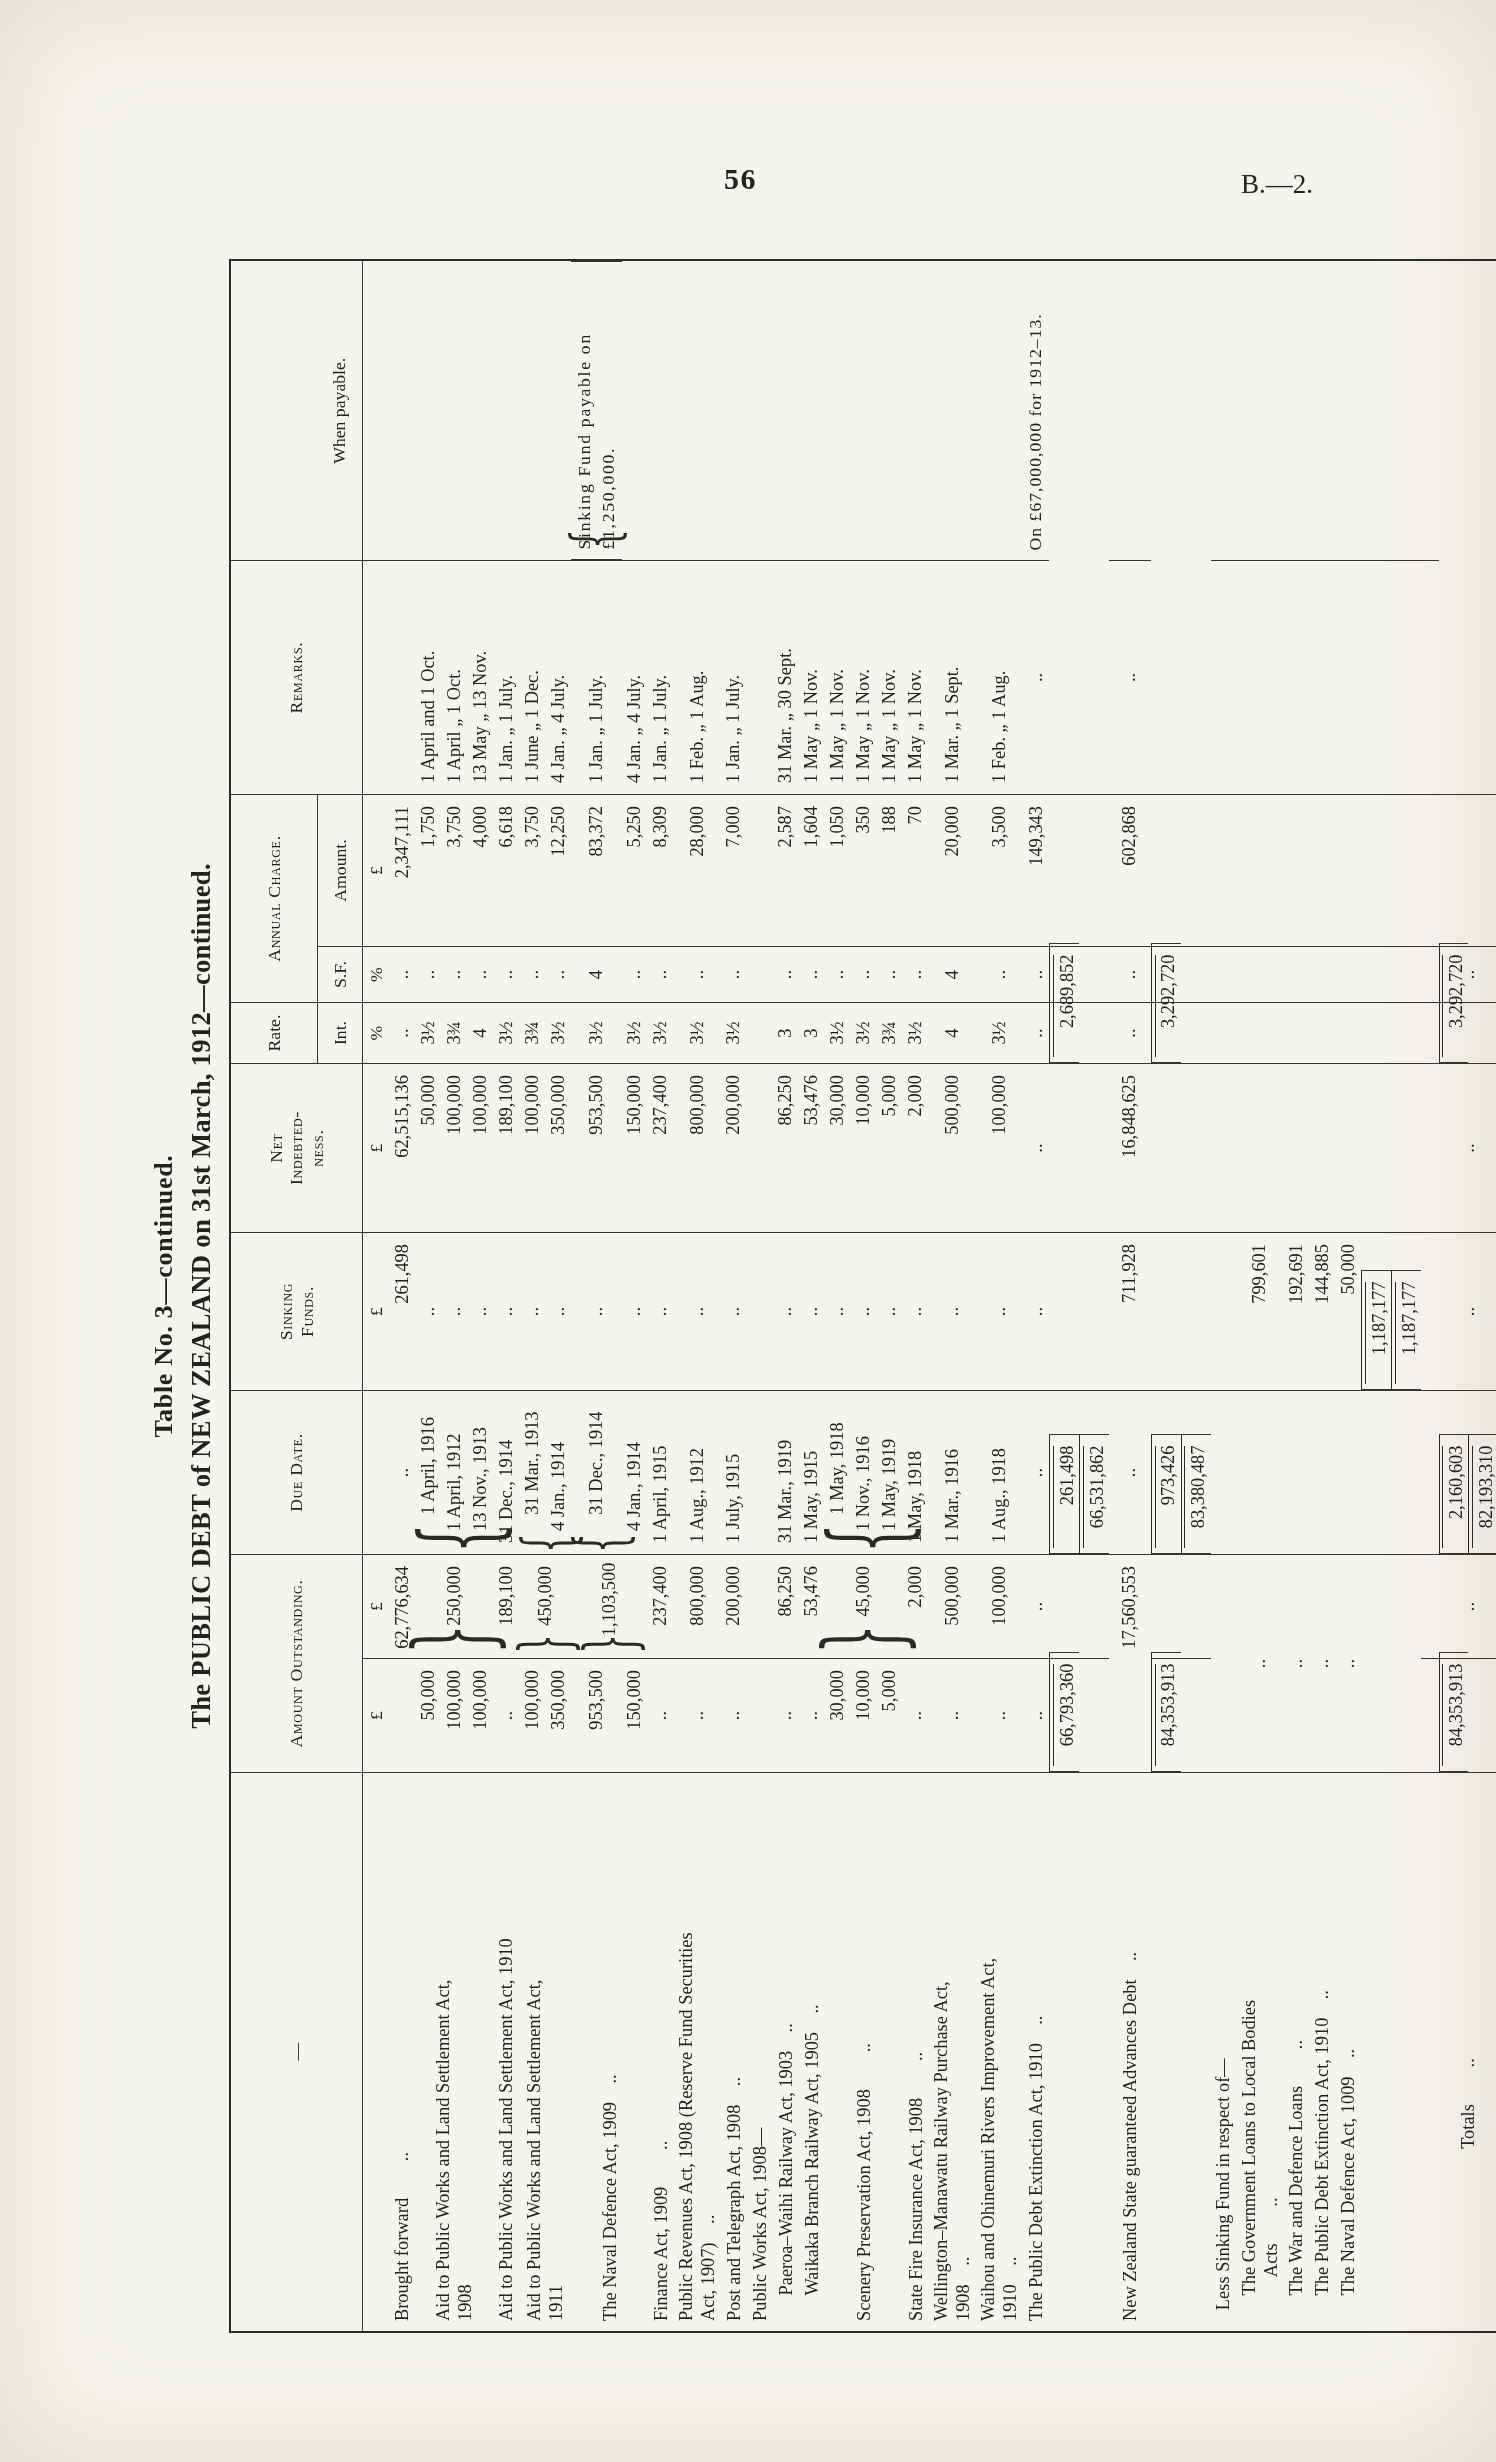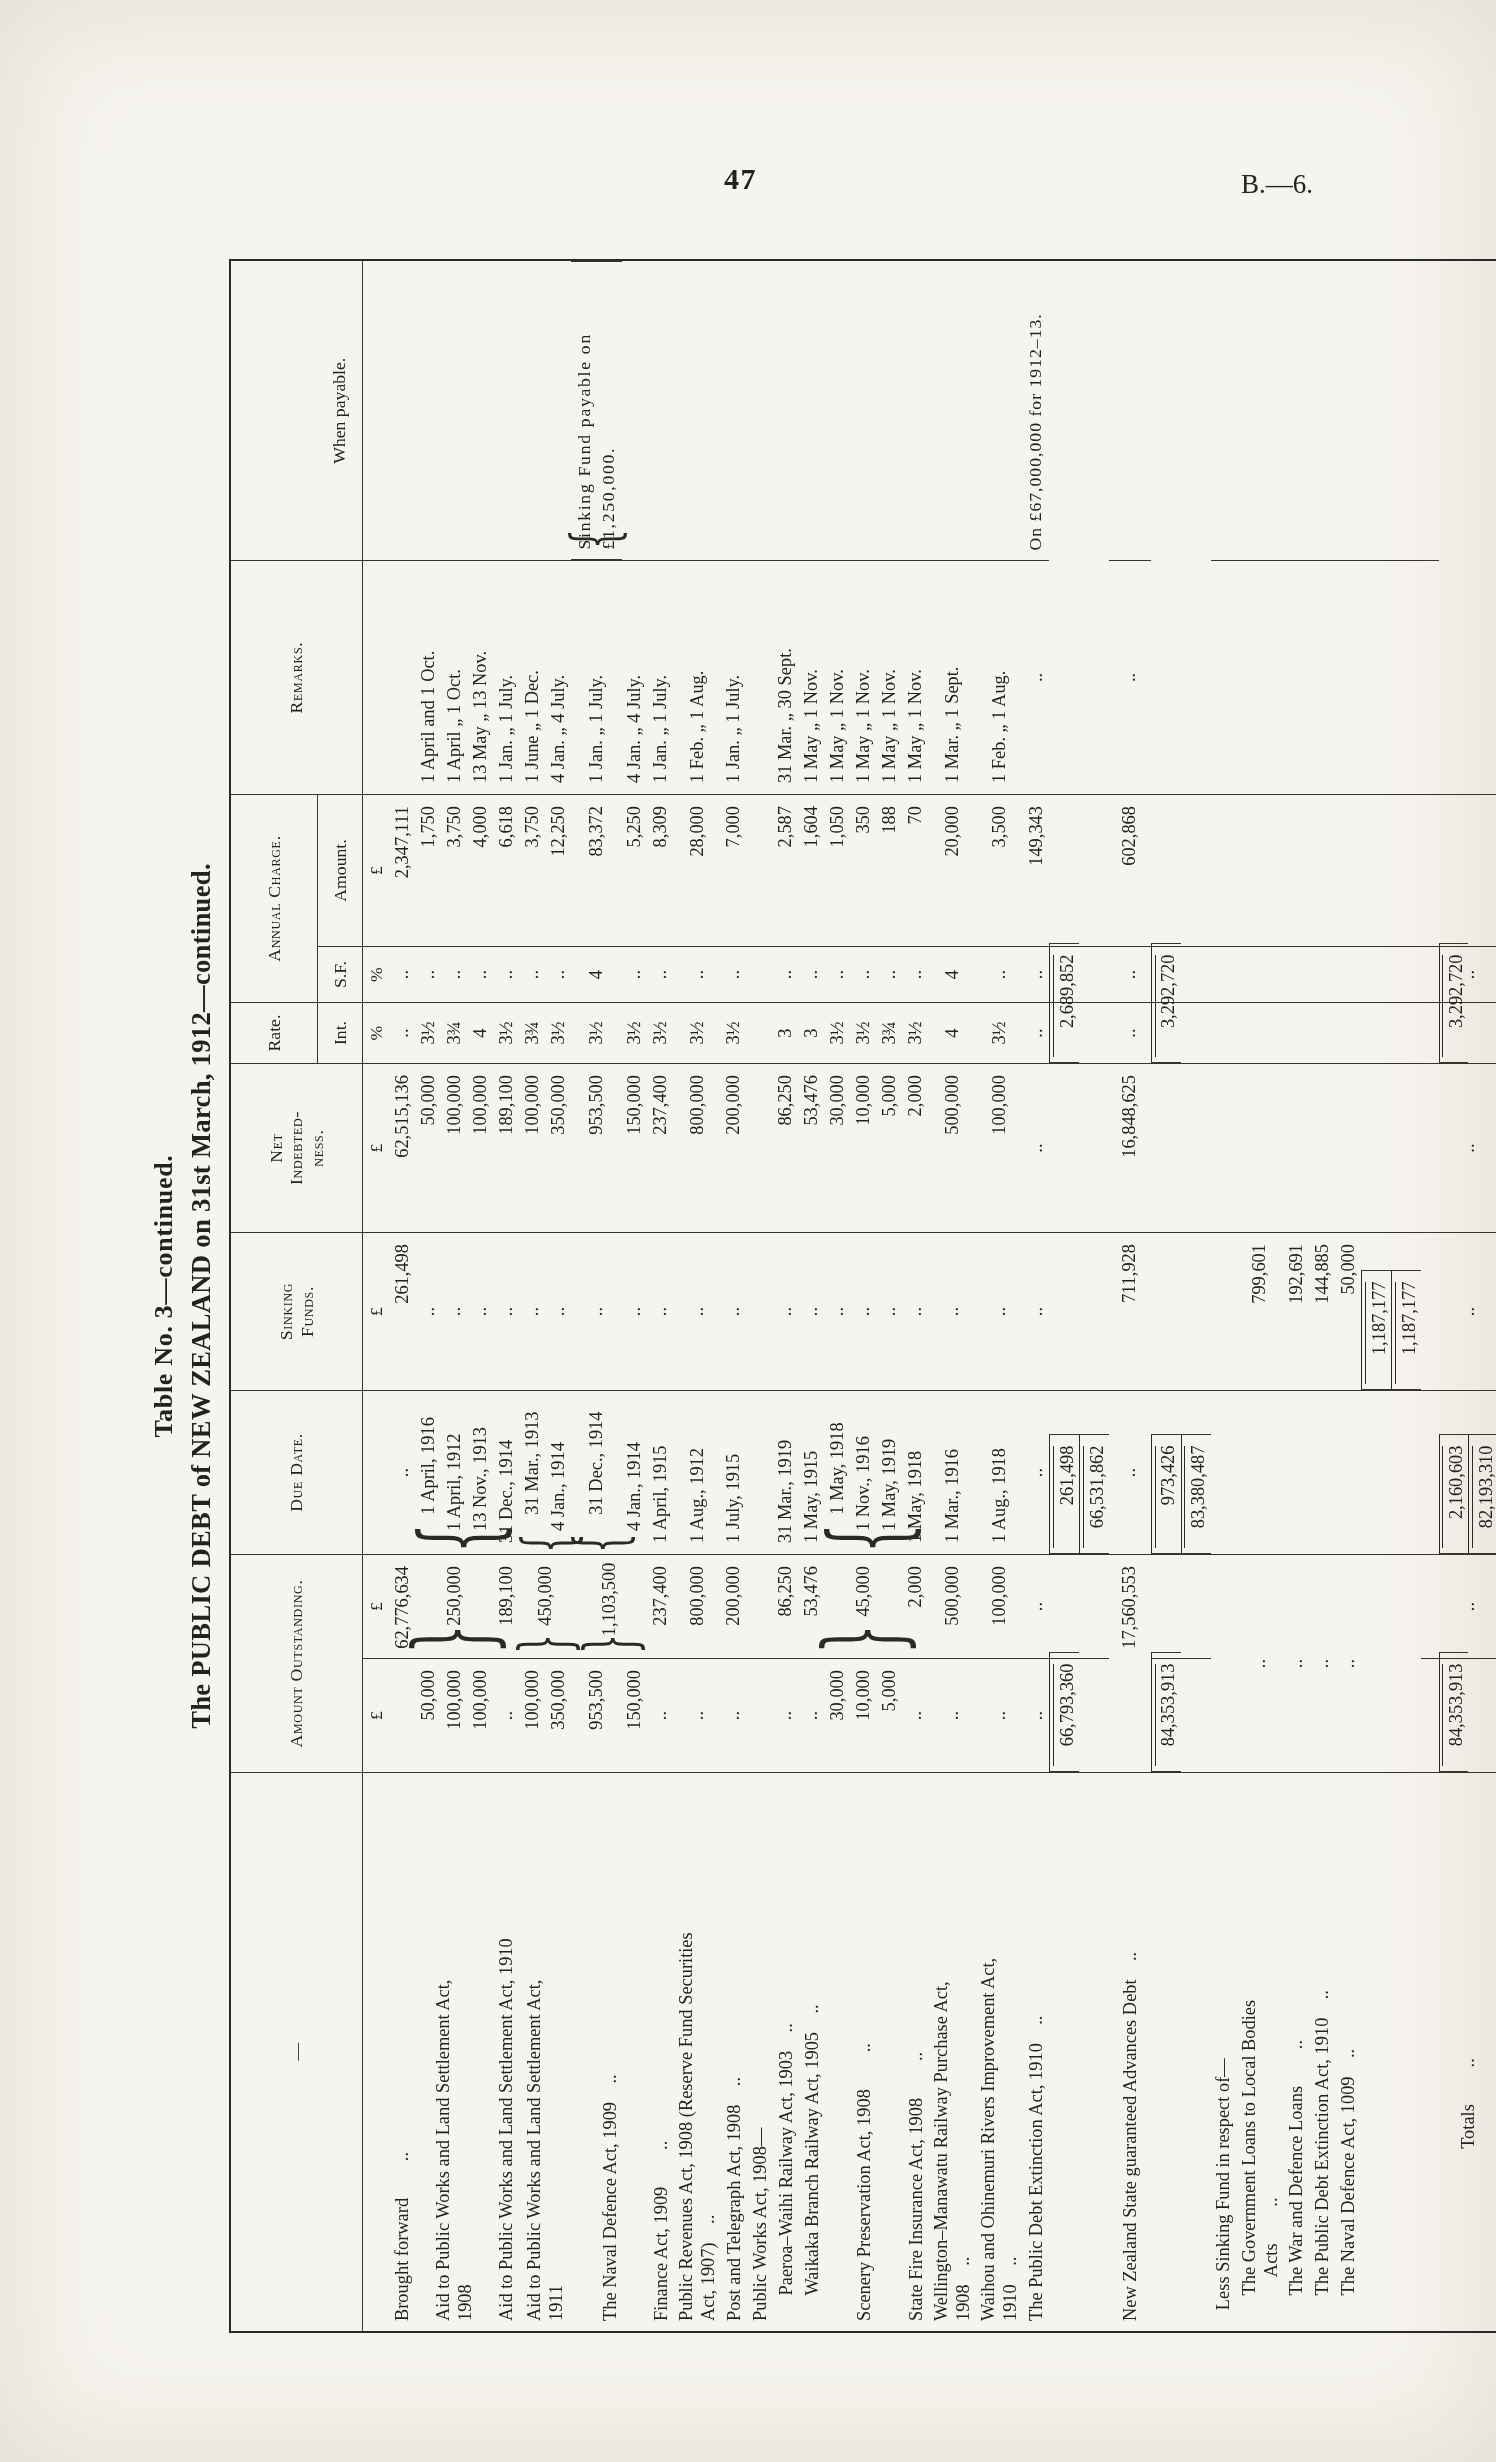--- a/index.html
+++ b/index.html
@@ -45,22 +45,22 @@
   .amt-b.s2{font-size:69px;transform:translateY(-50%) scale(.45,1);}
   .amt-b.s3{font-size:104px;transform:translateY(-50%) scale(.45,1);}
   .rem-b{display:inline-block;vertical-align:middle;font-size:63px;line-height:.9;
          transform:scale(.5,1);transform-origin:left center;margin-right:1.4px;font-family:"DejaVu Serif",serif;}
   .remflex{display:flex;align-items:center;}
 </style>
 </head>
 <body>
 
 <div class="page">
-  <div class="pgnum">47</div>
-  <div class="docref">B.—6.</div>
+  <div class="pgnum">56</div>
+  <div class="docref">B.—2.</div>
 
   <div class="rotwrap">
     <div class="land">
       <div class="titleblock">
         <div class="t1">Table No. 3—continued.</div>
         <div class="t2">The PUBLIC DEBT of NEW ZEALAND on 31st March, 1912—continued.</div>
       </div>
       <table class="debt">
         <colgroup>
             <col style="width: 559px;">

